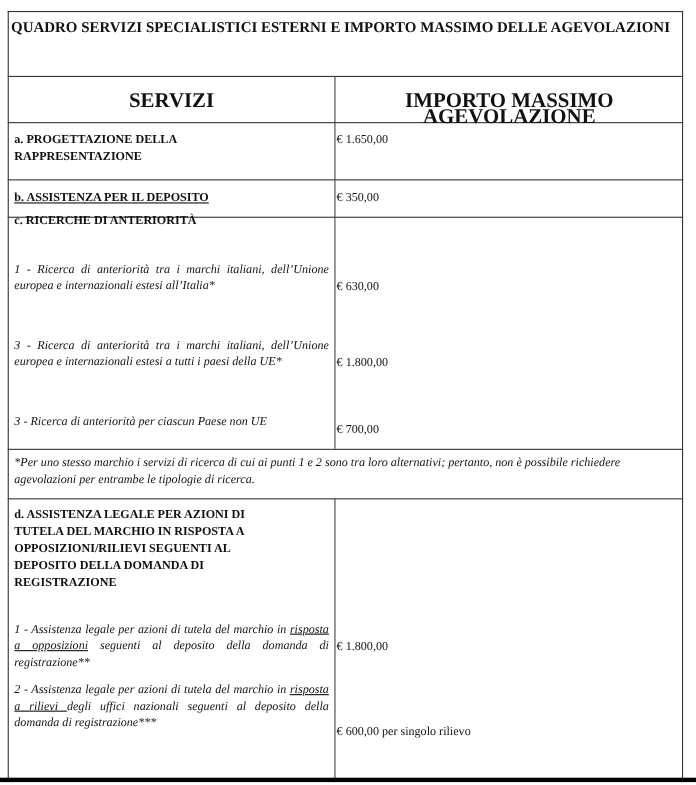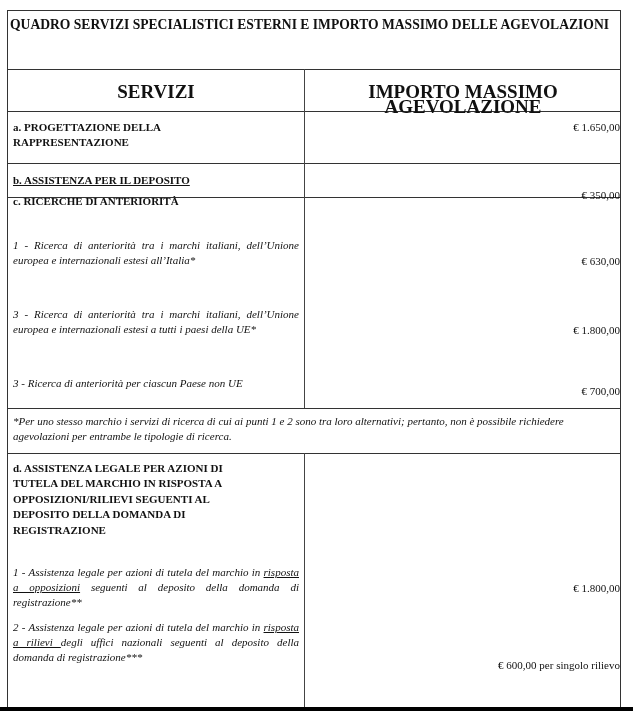--- a/index.html
+++ b/index.html
@@ -59,21 +59,21 @@
     .u { text-decoration: underline; }
     .title {
       left: 10px; top: 16px; width: 608px;
       font-size: 13.6px; line-height: 17px;
       font-weight: bold; text-align: left;
     }
     .hdr {
       font-weight: bold; text-align: center; font-size: 19px;
     }
     .left-col { left: 13px; width: 286px; }
-    .right-col { left: 306px; width: 314px; text-align: right; }
+    .right-col { left: 306px; width: 314px; text-align: left; }
     .note { left: 13px; width: 604px; }
   </style>
 </head>
 <body>
 
 <div class="tbl"></div>
 
 <div class="hline" style="top:69px"></div>
 <div class="hline" style="top:111px"></div>
 <div class="hline" style="top:163px"></div>
@@ -88,25 +88,25 @@
 
 <div class="cell title">QUADRO SERVIZI SPECIALISTICI ESTERNI E IMPORTO MASSIMO DELLE AGEVOLAZIONI</div>
 
 <div class="cell hdr" style="left:8px;width:296px;top:84px;">SERVIZI</div>
 <div class="cell hdr" style="left:306px;width:314px;top:84px;">IMPORTO MASSIMO AGEVOLAZIONE</div>
 
 <div class="cell bold left-col" style="top:120px;width:230px;">a. PROGETTAZIONE DELLA RAPPRESENTAZIONE</div>
 <div class="cell right-col" style="top:120px;">€ 1.650,00</div>
 
 <div class="cell bold left-col" style="top:173px;text-decoration:underline;">b. ASSISTENZA PER IL DEPOSITO</div>
-<div class="cell right-col" style="top:188px;">€ 350,00</div>
+<div class="cell right-col" style="top:173px;">€ 350,00</div>
 
 <div class="cell bold left-col" style="top:194px;">c. RICERCHE DI ANTERIORITÀ</div>
 <div class="cell ital justify left-col" style="top:238px;">1 - Ricerca di anteriorità tra i marchi italiani, dell’Unione europea e internazionali estesi all’Italia*</div>
-<div class="cell right-col" style="top:254px;padding-left:40px;">€ 630,00</div>
+<div class="cell right-col" style="top:254px;">€ 630,00</div>
 
 <div class="cell ital justify left-col" style="top:307px;">3 - Ricerca di anteriorità tra i marchi italiani, dell’Unione europea e internazionali estesi a tutti i paesi della UE*</div>
 <div class="cell right-col" style="top:323px;">€ 1.800,00</div>
 
 <div class="cell ital justify left-col" style="top:376px;">3 - Ricerca di anteriorità per ciascun Paese non UE</div>
 <div class="cell right-col" style="top:384px;">€ 700,00</div>
 
 <div class="cell ital note" style="top:414px;">*Per uno stesso marchio i servizi di ricerca di cui ai punti 1 e 2 sono tra loro alternativi; pertanto, non è possibile richiedere agevolazioni per entrambe le tipologie di ricerca.</div>
 
 <div class="cell bold left-col" style="top:461px;width:240px;line-height:15.4px;">d. ASSISTENZA LEGALE PER AZIONI DI TUTELA DEL MARCHIO IN RISPOSTA A OPPOSIZIONI/RILIEVI SEGUENTI AL DEPOSITO DELLA DOMANDA DI REGISTRAZIONE</div>

